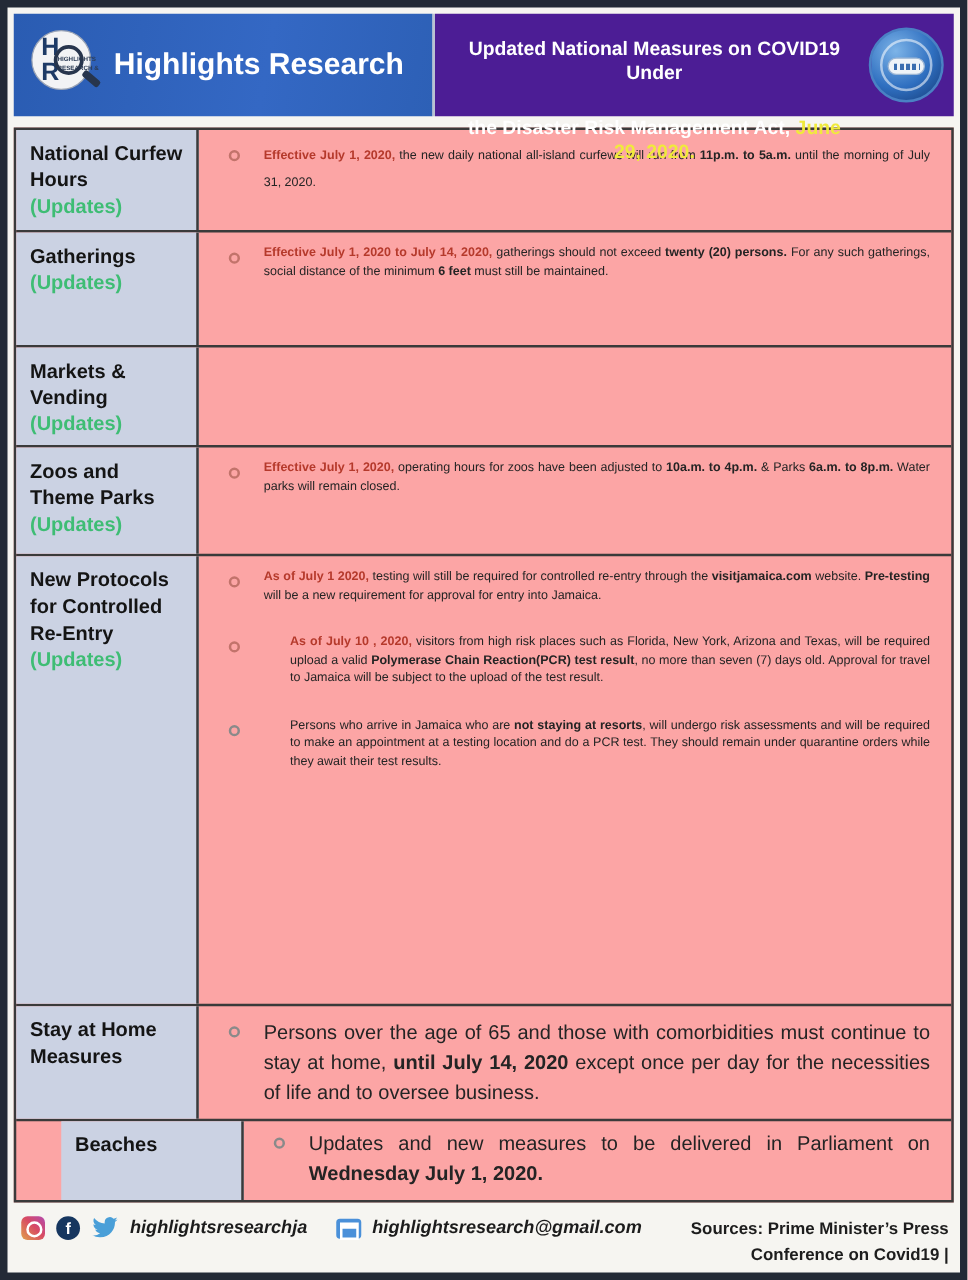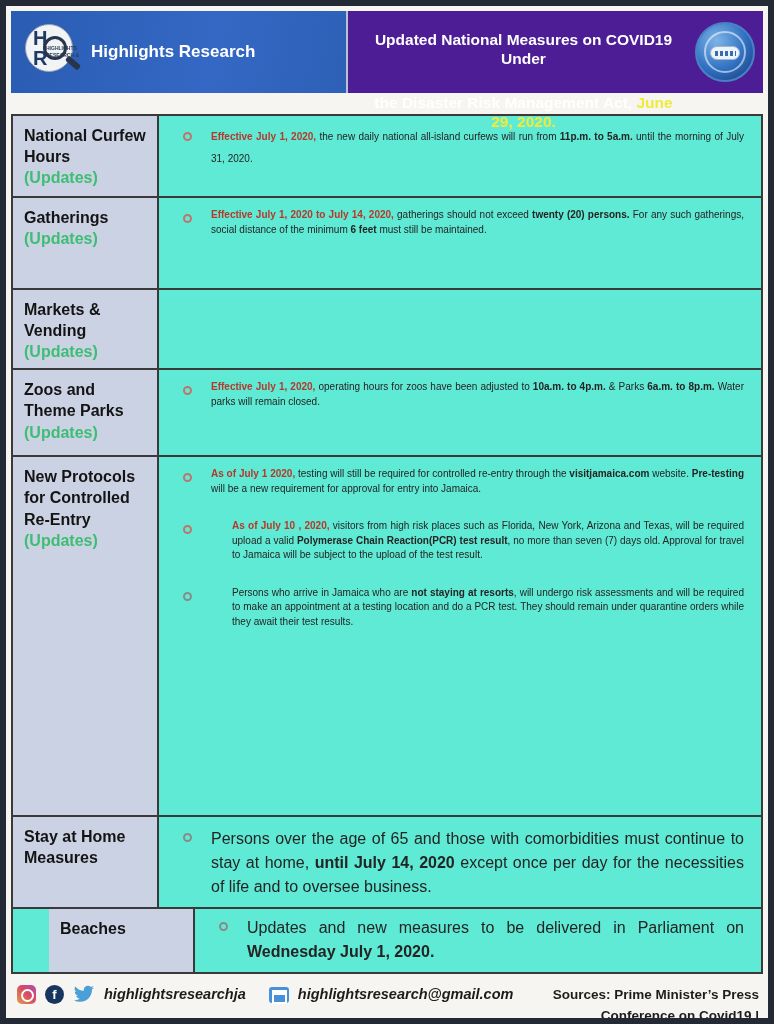--- a/index.html
+++ b/index.html
@@ -45,21 +45,21 @@
     position: absolute; left: 18px; top: 12px;
     width: 24px; height: 24px; border-radius: 50%;
     border: 3px solid #27354d; background: transparent;
   }
   .mag-handle {
     position: absolute; left: 40px; top: 36px;
     width: 16px; height: 6px; background: #27354d;
     transform: rotate(40deg); border-radius: 2px;
   }
   .brand-text { display: flex; flex-direction: column; line-height: 1.1; }
-  .brand-line1 { color: #ffffff; font-weight: bold; font-size: 17px; }
+  .brand-line1 { color: #ffffff; font-weight: bold; font-size: 24px; }
   .brand-line2 { color: #f0ea3c; font-weight: bold; font-size: 31px; letter-spacing: 1px; }
 
   .header-right {
     flex: 1; background: #4c1d95;
     position: relative;
     display: flex; flex-direction: column; justify-content: center;
     padding: 4px 78px 6px 14px;
     text-align: center;
   }
   .summary-title {
@@ -86,23 +86,23 @@
     position: absolute; left: 13px; top: 22px; width: 30px; height: 14px;
     background: #eef3f8; border-radius: 7px; border: 1px solid #9db6d4;
   }
   .badge-core::after {
     content: ""; position: absolute; left: 4px; top: 4px; width: 21px; height: 5px;
     background: repeating-linear-gradient(90deg, #3a6db0 0 3px, transparent 3px 5px);
   }
 
   
   .mtable {
-    margin-top: 21px;
+    margin-top: 9px;
     border: 2px solid #3a3a3a;
-    background: #5eead4;
+    background: #fca5a5;
   }
   .row {
     display: grid; grid-template-columns: 146px 1fr;
     border-bottom: 2px solid #3a3a3a;
   }
   .row:last-child { border-bottom: none; padding-left: 36px; }
   .cat {
     background: #cbd2e3;
     border-right: 2px solid #3a3a3a;
     padding: 9px 6px 6px 11px;

